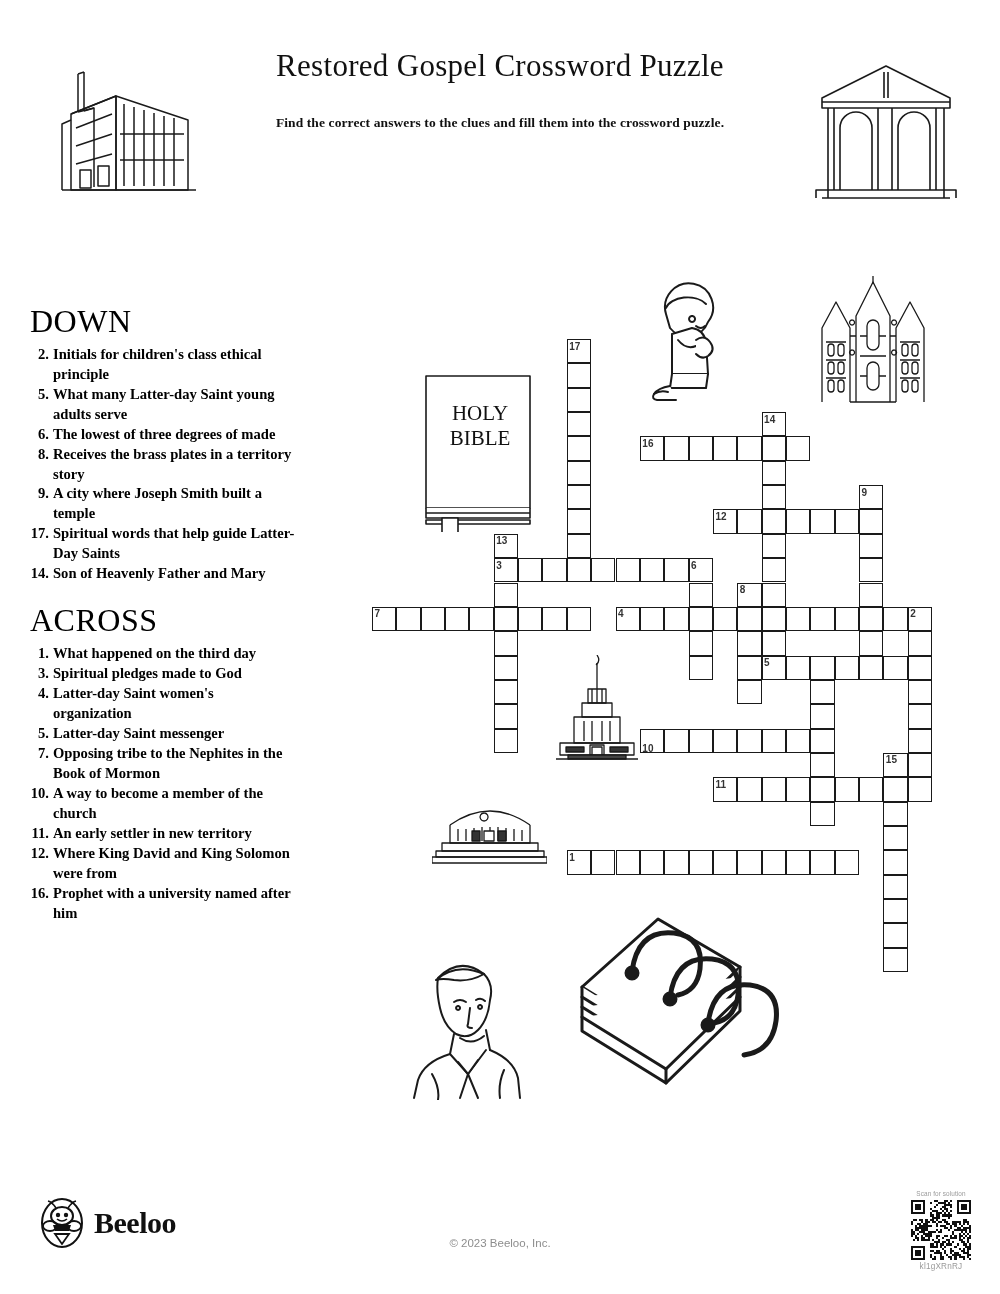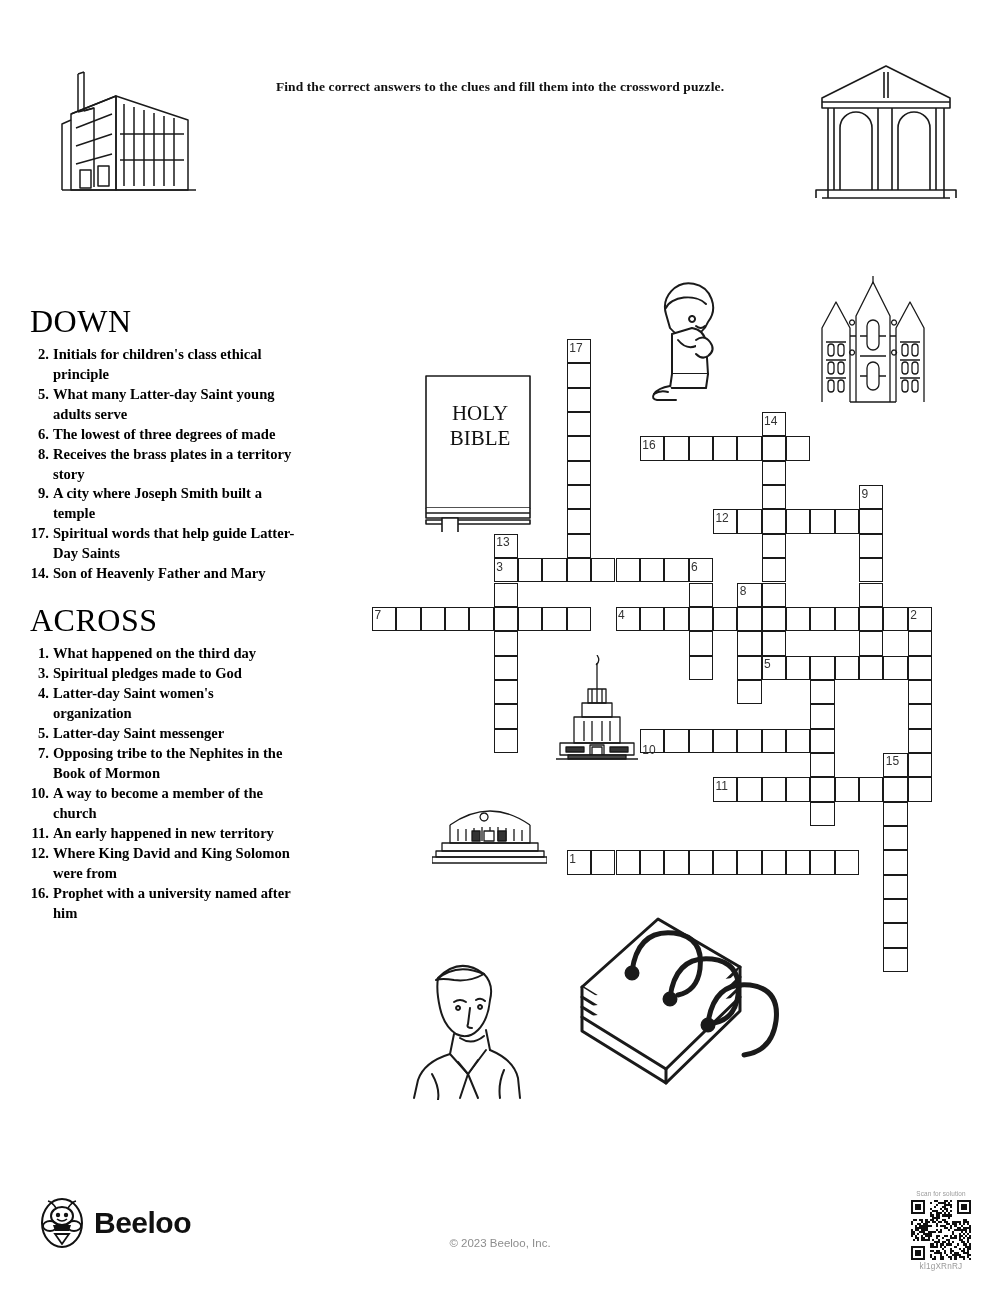--- a/index.html
+++ b/index.html
@@ -51,42 +51,43 @@
   
   #grid-layer { position: absolute; left: 0; top: 0; width: 1000px; height: 1294px; }
   .cell {
     position: absolute;
     background: #fff;
     border: 1.7px solid #1a1a1a;
   }
   .cellnum {
     position: absolute;
     font-family: "Liberation Sans", sans-serif;
-    font-size: 12px; color: #333;
+    font-size: 10px; color: #333;
     line-height: 1;
     pointer-events: none;
+    font-weight: bold;
   }
 
   
   .art { position: absolute; }
   .bible      { left: 418px; top: 372px; width: 124px; height: 160px; }
   .boy        { left: 636px; top: 282px; width: 110px; height: 120px; }
   .slctemple  { left: 812px; top: 276px; width: 122px; height: 132px; }
   .temple2    { left: 548px; top: 655px; width: 98px;  height: 105px; }
   .tabernacle { left: 432px; top: 795px; width: 115px; height: 72px; }
   .prophet    { left: 398px; top: 950px; width: 125px; height: 150px; }
   .plates     { left: 570px; top: 905px; width: 215px; height: 195px; }
 
   
   .footer { position: absolute; left: 0; top: 1190px; width: 1000px; height: 100px; }
   .logo-wrap { position: absolute; left: 40px; top: 8px; display: flex; align-items: center; }
   .logo-mark { width: 44px; height: 50px; }
   .logo-text {
     margin-left: 10px;
-    font-family: Liberation Sans, sans-serif;
+    font-family: Liberation Serif, serif;
     font-size: 30px; font-weight: 700; color: #111;
     letter-spacing: -.5px;
   }
   .copyright {
     position: absolute; left: 0; top: 47px; width: 1000px;
     text-align: center;
     font-family: "Liberation Sans", sans-serif;
     font-size: 11.5px; color: #8d8d8d;
   }
   .qr-block { position: absolute; left: 905px; top: 0px; width: 72px; text-align: center; }
@@ -131,20 +132,21 @@
       <path d="M8 140 L8 132 L148 132 L148 140"></path>
       <path d="M32 132 L32 70 A16 16 0 0 1 64 70 L64 132"></path>
       <path d="M90 132 L90 70 A16 16 0 0 1 122 70 L122 132"></path>
       <path d="M26 50 L26 132 M70 50 L70 132 M84 50 L84 132 M128 50 L128 132"></path>
       <path d="M14 44 L142 44"></path>
       <path d="M76 14 L76 40 M80 14 L80 40"></path>
     </g>
   </svg>
 
   <div class="header">
+    <div class="title">Restored Gospel Crossword Puzzle</div>
     <div class="subtitle">Find the correct answers to the clues and fill them into the crossword puzzle.</div>
   </div>
 
   <div class="clues">
     <div class="clue-head">DOWN</div>
     <ul class="clue-list" id="down-list">
         <li class="clue-item">
           <span class="clue-num">2.</span>
           <span class="clue-text">Initials for children's class ethical principle</span>
         </li>
@@ -194,21 +196,21 @@
         <li class="clue-item">
           <span class="clue-num">7.</span>
           <span class="clue-text">Opposing tribe to the Nephites in the Book of Mormon</span>
         </li>
         <li class="clue-item">
           <span class="clue-num">10.</span>
           <span class="clue-text">A way to become a member of the church</span>
         </li>
         <li class="clue-item">
           <span class="clue-num">11.</span>
-          <span class="clue-text">An early happened in new territory</span>
+          <span class="clue-text">An early settler in new territory</span>
         </li>
         <li class="clue-item">
           <span class="clue-num">12.</span>
           <span class="clue-text">Where King David and King Solomon were from</span>
         </li>
         <li class="clue-item">
           <span class="clue-num">16.</span>
           <span class="clue-text">Prophet with a university named after him</span>
         </li>
       </ul>

